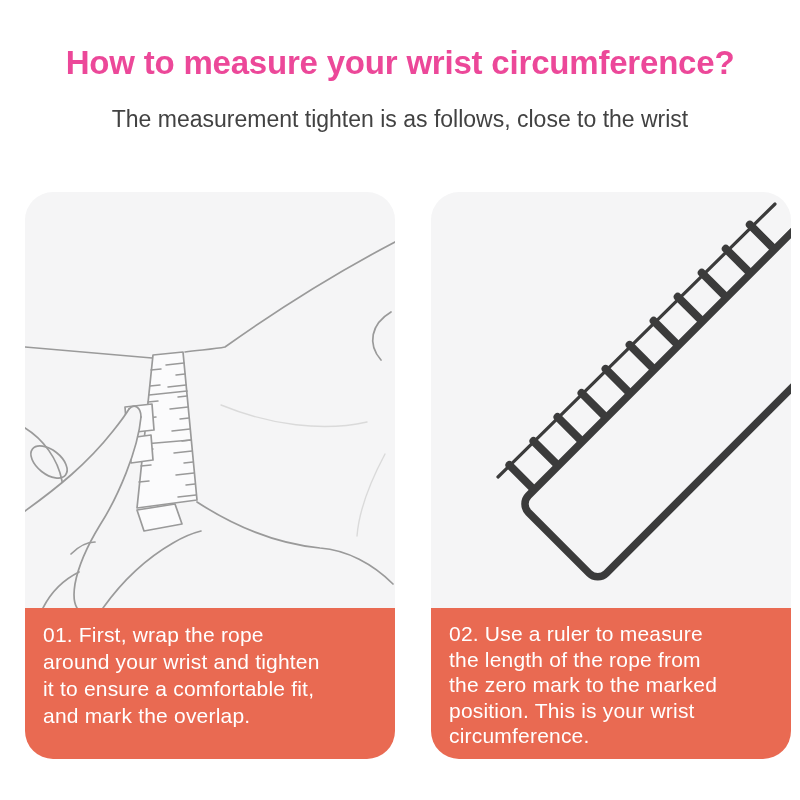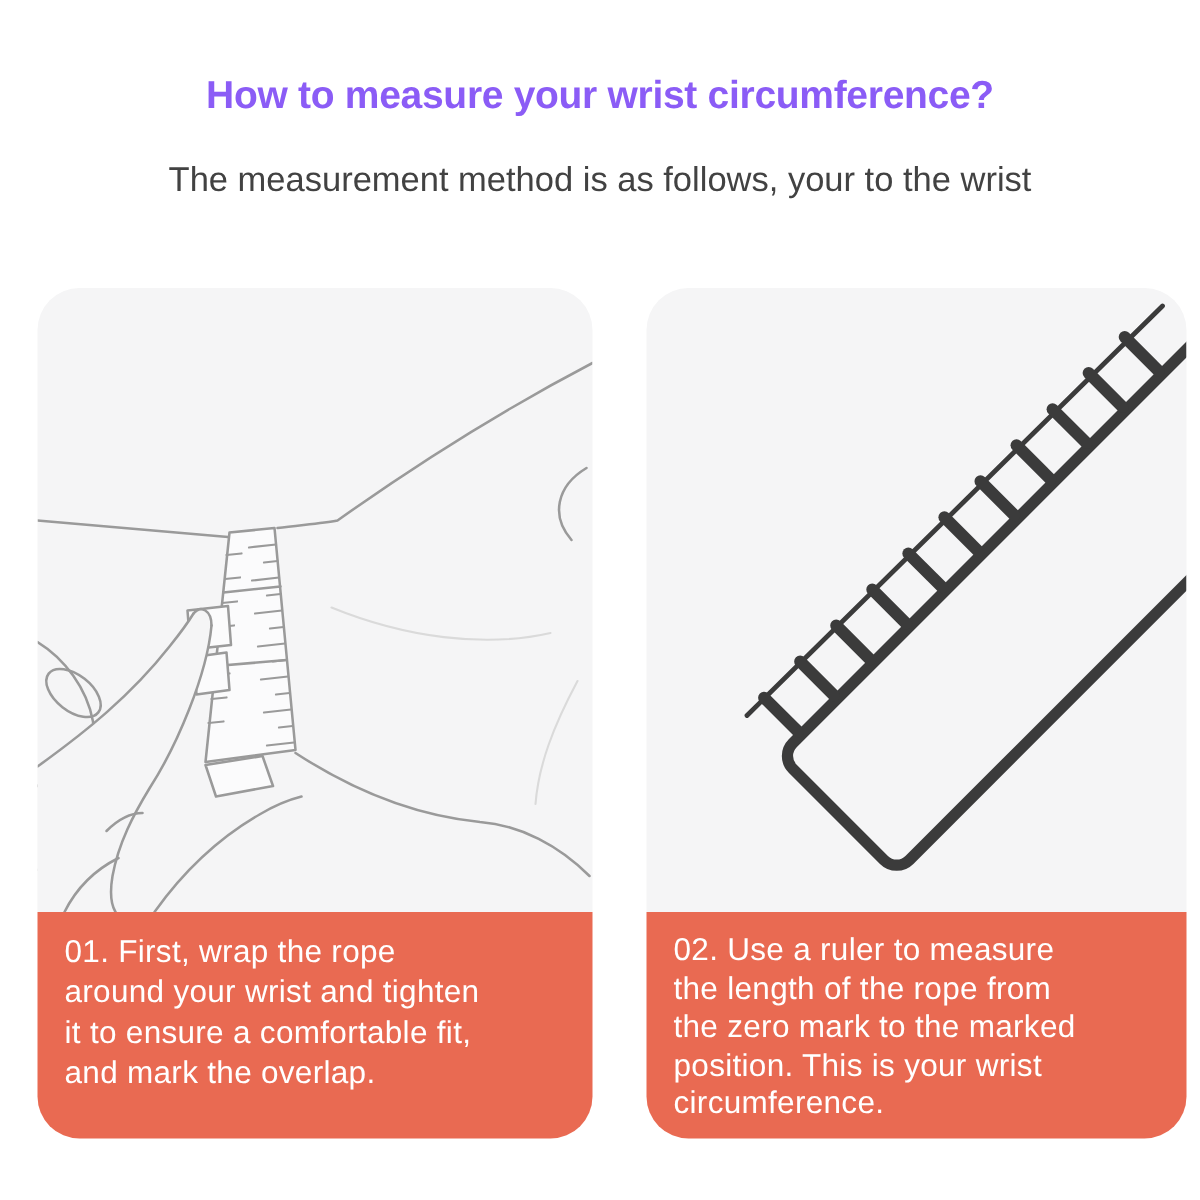--- a/index.html
+++ b/index.html
@@ -6,23 +6,23 @@
   .page {
     position: relative;
     width: 800px;
     height: 800px;
     background: #ffffff;
     overflow: hidden;
     font-family: "Liberation Sans", sans-serif;
   }
   .header { text-align: center; padding-top: 44px; }
   .title {
-    font-size: 26px;
+    font-size: 33px;
     font-weight: 700;
-    color: #8b5cf6;
+    color: #ec4899;
     letter-spacing: -0.2px;
     line-height: 38px;
     margin: 0;
   }
   .subtitle {
     font-size: 23px;
     font-weight: 400;
     color: #424242;
     line-height: 27px;
     margin: 24px 0 0 0;
@@ -55,21 +55,21 @@
   .caption.lh-a { line-height: 27px; }
   .caption.lh-b { line-height: 25.5px; }
 </style>
 </head>
 <body>
 
 <div class="page">
 
   <div class="header">
     <h1 class="title">How to measure your wrist circumference?</h1>
-    <div class="subtitle">The measurement method is as follows, your to the wrist</div>
+    <div class="subtitle">The measurement tighten is as follows, close to the wrist</div>
   </div>
 
   <div class="cards">
 
     <div class="card">
       <div class="illus">
         <svg width="370" height="416" viewBox="0 0 370 416">
           <g fill="none" stroke="#9a9a9a" stroke-width="1.7" stroke-linecap="round" stroke-linejoin="round">
 
             <g stroke="#dadada" stroke-width="1.4">

